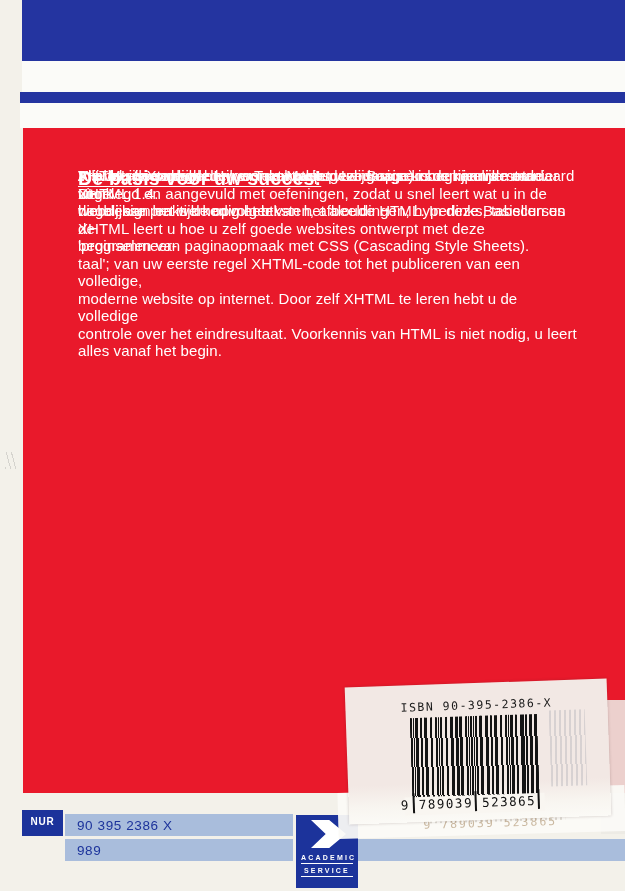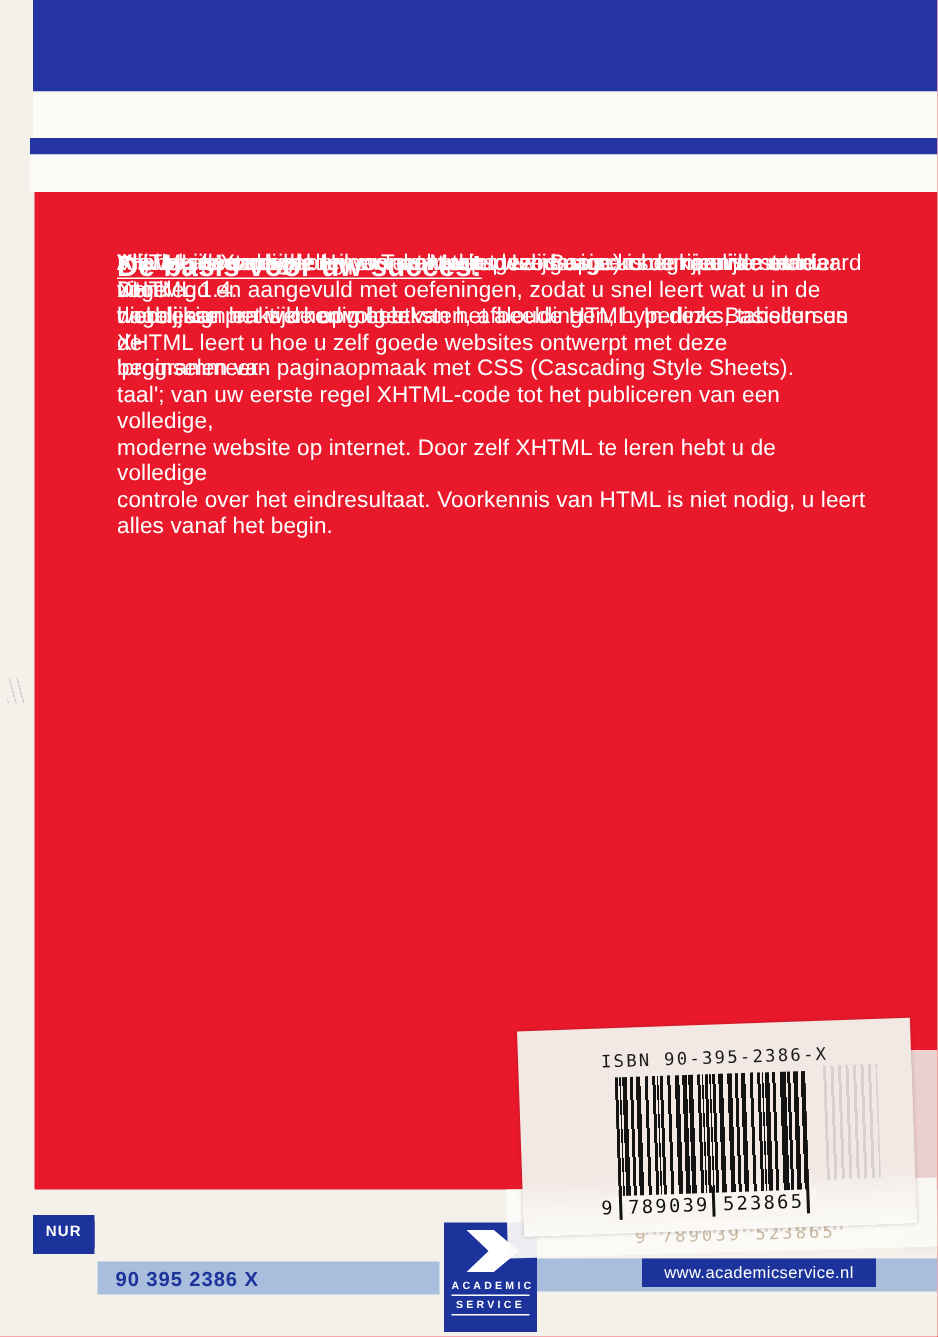--- a/index.html
+++ b/index.html
@@ -27,22 +27,22 @@
   .margin-mark{left:5px;top:452px;width:11px;height:17px;opacity:.45;
     background:repeating-linear-gradient(75deg,rgba(110,110,110,.5) 0 1px,transparent 1px 5px);}
 
   
   .label-box{width:41px;height:22px;background:#1c339b;color:#fff;
     font-size:10px;font-weight:bold;letter-spacing:.8px;
     display:flex;align-items:center;justify-content:center;}
   .isbn-box{left:22px;top:814px;}
   .nur-box{left:22px;top:810px;}
   .value-bar{left:65px;width:228px;height:22px;background:#a9bddc;color:#1c339b;
-    font-size:13.5px;font-weight:bold;letter-spacing:.6px;
-    display:flex;align-items:center;padding-left:12px;margin-top:27px;}
+    font-size:13.5px;font-weight:normal;letter-spacing:.6px;
+    display:flex;align-items:center;padding-left:12px;}
   .isbn-bar{top:814px;}
   .nur-bar{top:839px;}
 
   .logo{left:296px;top:815px;width:62px;height:73px;background:#1c339b;}
   .logo .chevron{left:15px;top:5px;width:35px;height:28px;background:#fff;
     clip-path:polygon(0 0,52% 0,100% 50%,52% 100%,0 100%,42% 50%);}
   .logo .pubname{left:5px;width:52px;color:#fff;font-size:7px;font-weight:bold;
     letter-spacing:2.2px;text-align:center;border-bottom:1px solid #fff;padding-bottom:2px;}
   .logo .pub1{top:39px;}
   .logo .pub2{top:52px;}
@@ -107,29 +107,29 @@
     <p>Alle basisvaardigheden worden stapsgewijs op een begrijpelijke manier
 uitgelegd en aangevuld met oefeningen, zodat u snel leert wat u in de
 dagelijkse praktijk nodig hebt!</p>
   </div>
 
   <div class="margin-mark"></div>
 
   <div class="label-box isbn-box">HTML</div>
   <div class="value-bar isbn-bar">90 395 2386 X</div>
   <div class="label-box nur-box">NUR</div>
+  <div class="value-bar nur-bar">989</div>
 
   <div class="logo">
     <div class="chevron"></div>
     <div class="pubname pub1">ACADEMIC</div>
     <div class="pubname pub2">SERVICE</div>
   </div>
 
   <div class="bar-right"></div>
-  <div class="www-seg">www.academicservice.nl</div>
 
   <div class="tape"></div>
 
   <div class="sticker-lower">
     <div class="ghost-bars"></div>
     <div class="ghost-digits">9 789039 523865</div>
   </div>
 
   <div class="sticker-main">
     <div class="sticker-isbn-line">ISBN 90-395-2386-X</div>

